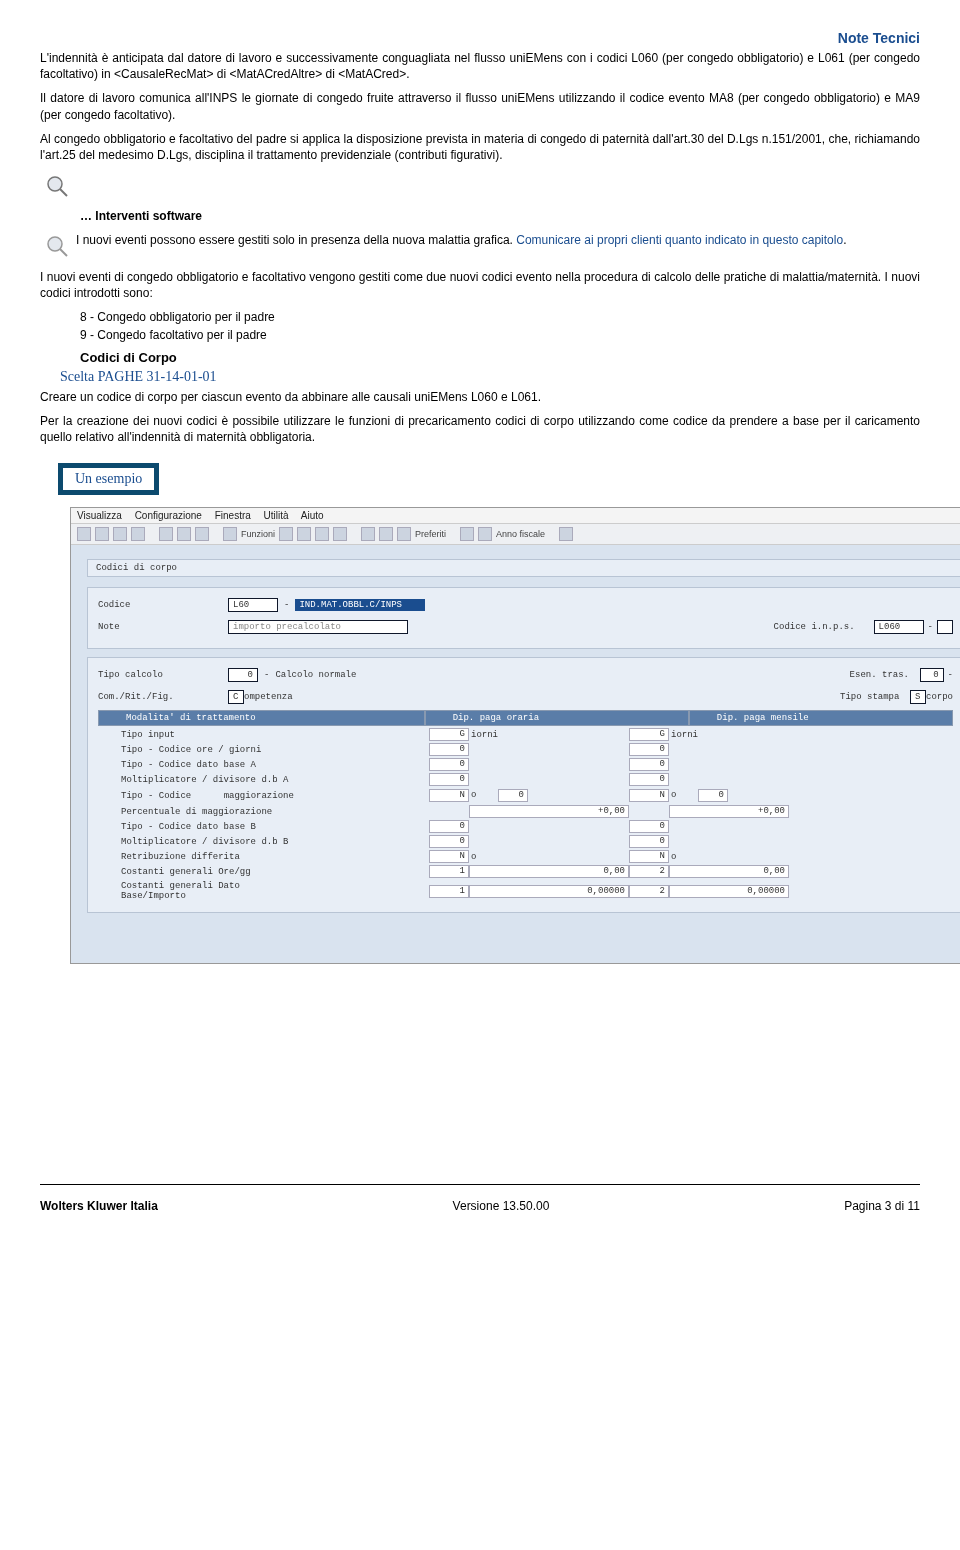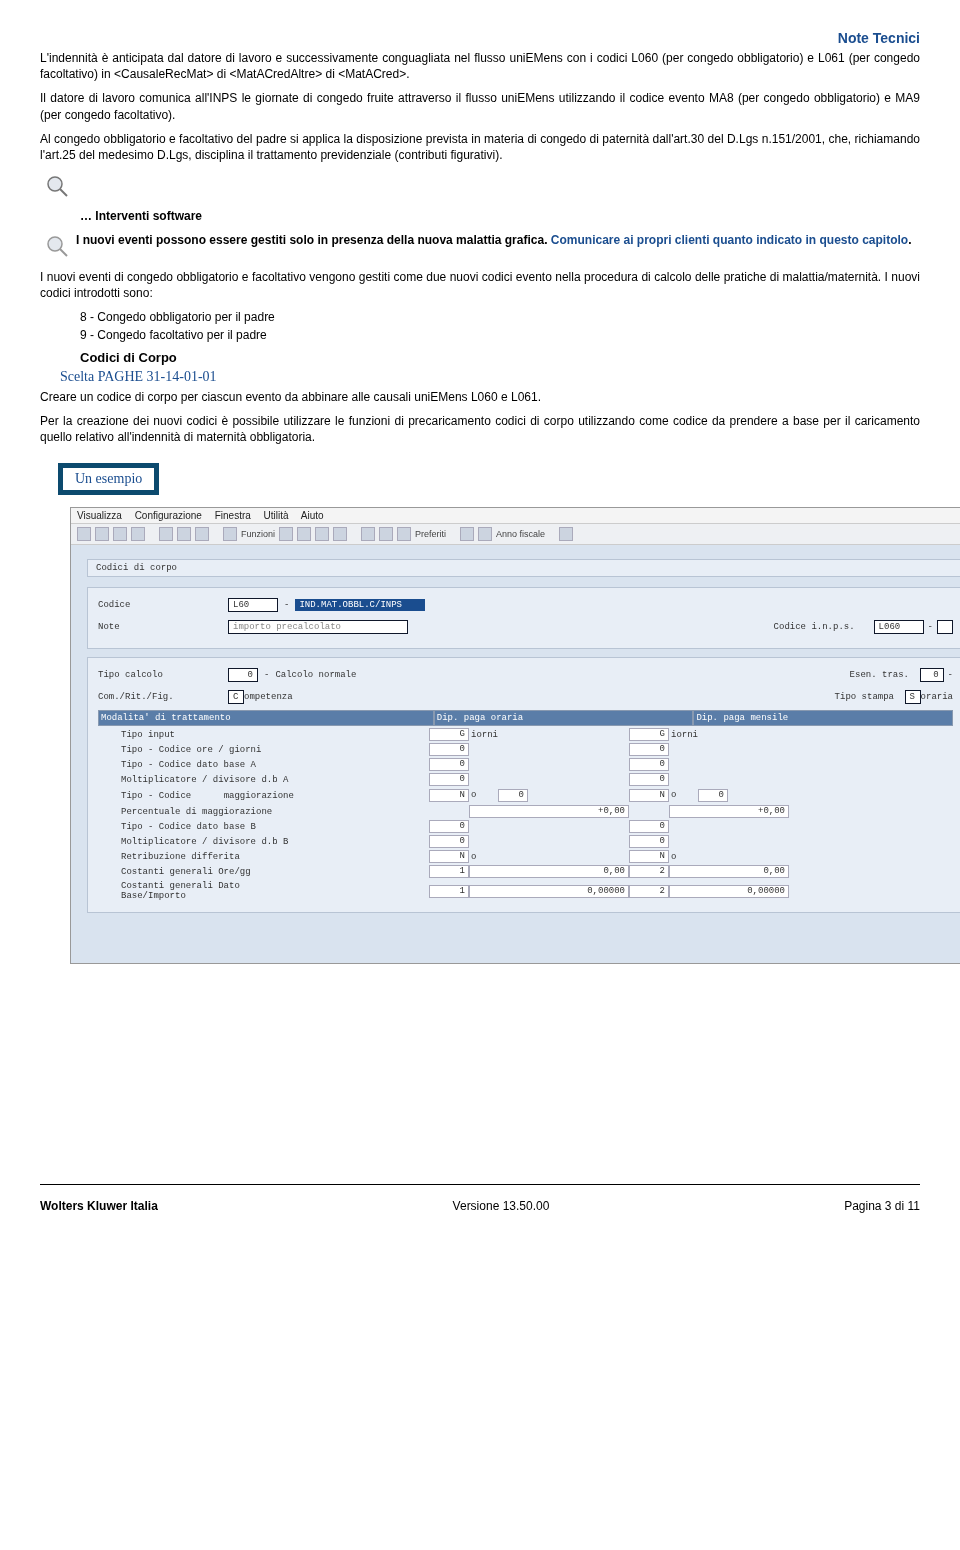--- a/index.html
+++ b/index.html
@@ -30,21 +30,21 @@
   .note-row {
     display: flex;
     align-items: flex-start;
     margin: 10px 0 8px 4px;
   }
   .note-row .note-text { flex: 1; }
   .italic-sub {
     font-weight: bold;
     margin: 8px 0 10px 40px;
   }
-  .bold-note { font-weight: bold; }
+  .bold-note { font-weight: normal; }
   .underline-blue { color: #1a4d8f; }
   .codici-heading {
     font-weight: bold;
     margin: 8px 0 4px 40px;
     font-size: 13px;
   }
   .scelta {
     color: #1a4d8f;
     margin: 4px 0 4px 20px;
     font-family: 'Times New Roman', serif;
@@ -134,21 +134,21 @@
     padding: 1px 4px;
     display: inline-block;
   }
   .tab-row {
     display: flex;
     margin: 4px 0 2px 0;
   }
   .tab {
     background: #c0cde0;
     border: 1px solid #8899b0;
-    padding: 2px 2px;
+    padding: 2px 27px;
     margin-right: 0;
     font-size: 9px;
   }
   .tab.active { background: #5a7da8; color: #fff; }
   .grid-row {
     display: grid;
     grid-template-columns: 190px 120px 40px 160px 40px 120px 40px;
     align-items: center;
     margin-bottom: 2px;
     font-size: 9px;
@@ -290,21 +290,21 @@
         <span class="input-box" style="min-width:24px;text-align:right">0</span>
         <span style="margin-left:4px">-</span>
       </div>
       <div class="form-row">
         <label>Com./Rit./Fig.</label>
         <span class="input-box" style="min-width:16px">C</span>
         <span>ompetenza</span>
         <span style="flex:1"></span>
         <label style="min-width:70px">Tipo stampa</label>
         <span class="input-box" style="min-width:16px">S</span>
-        <span>oraria</span>
+        <span>corpo</span>
       </div>
 
       <div class="tab-row">
         <div class="tab active" style="flex:1.3">Modalita' di trattamento</div>
         <div class="tab active" style="flex:1">Dip. paga oraria</div>
         <div class="tab active" style="flex:1">Dip. paga mensile</div>
       </div>
 
       <div class="grid-row">
         <div class="cell">Tipo input</div>

